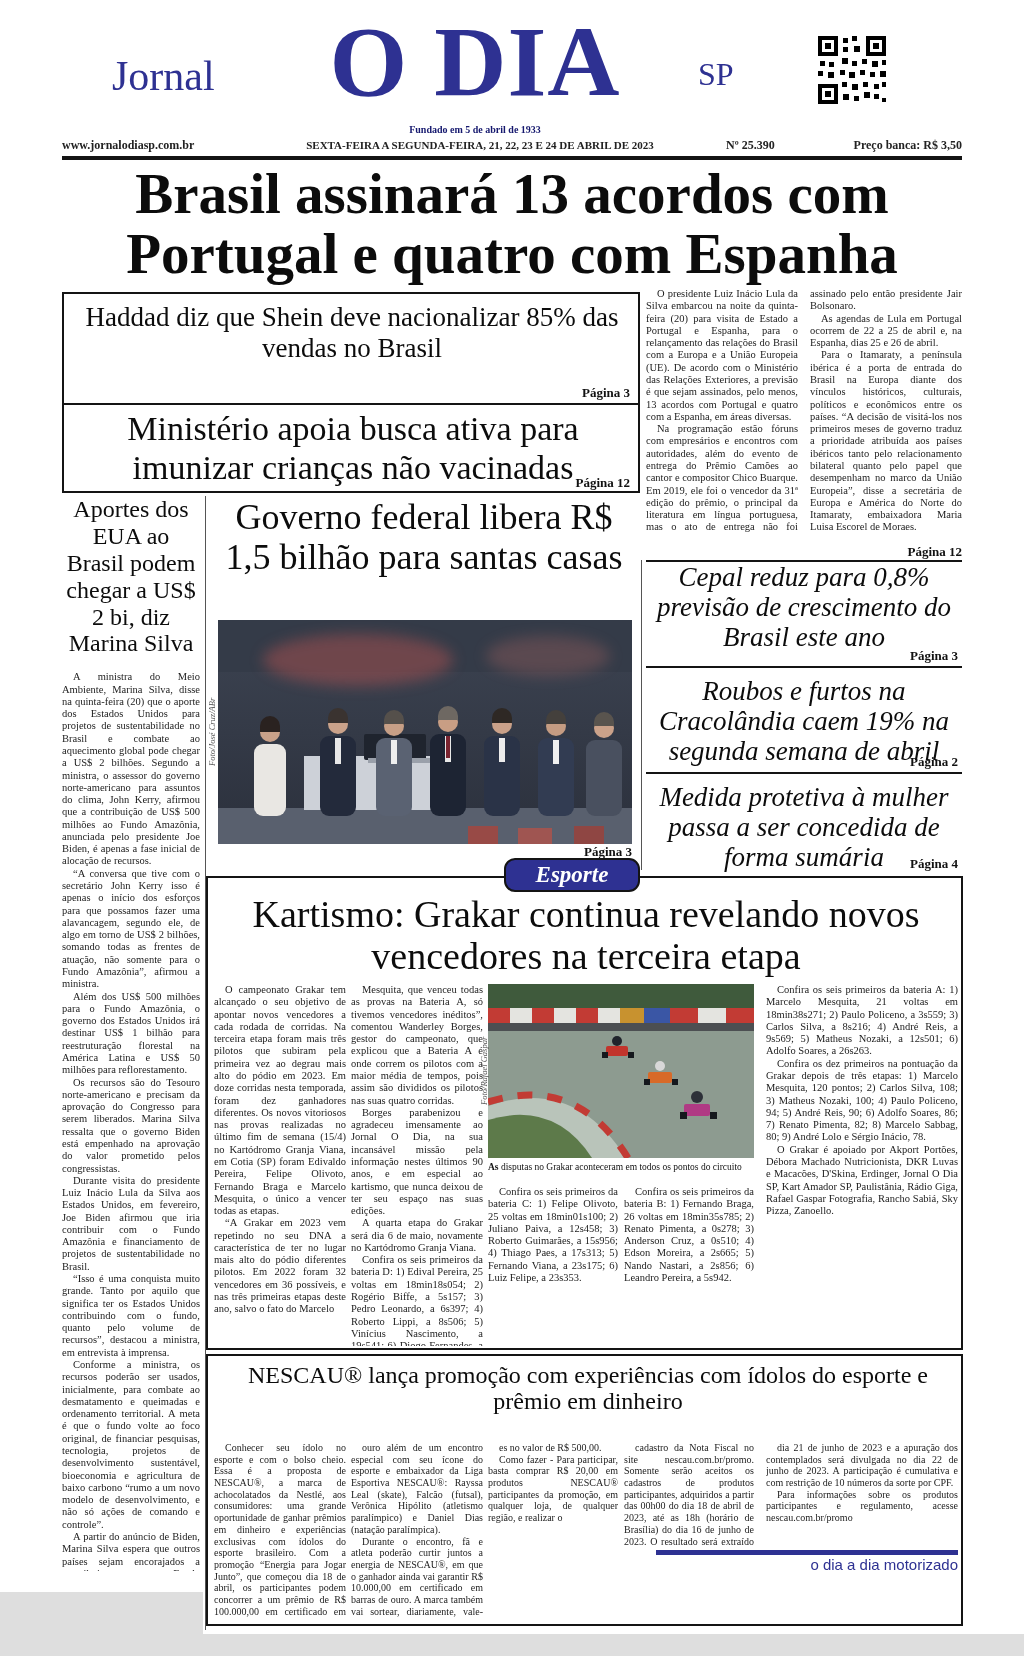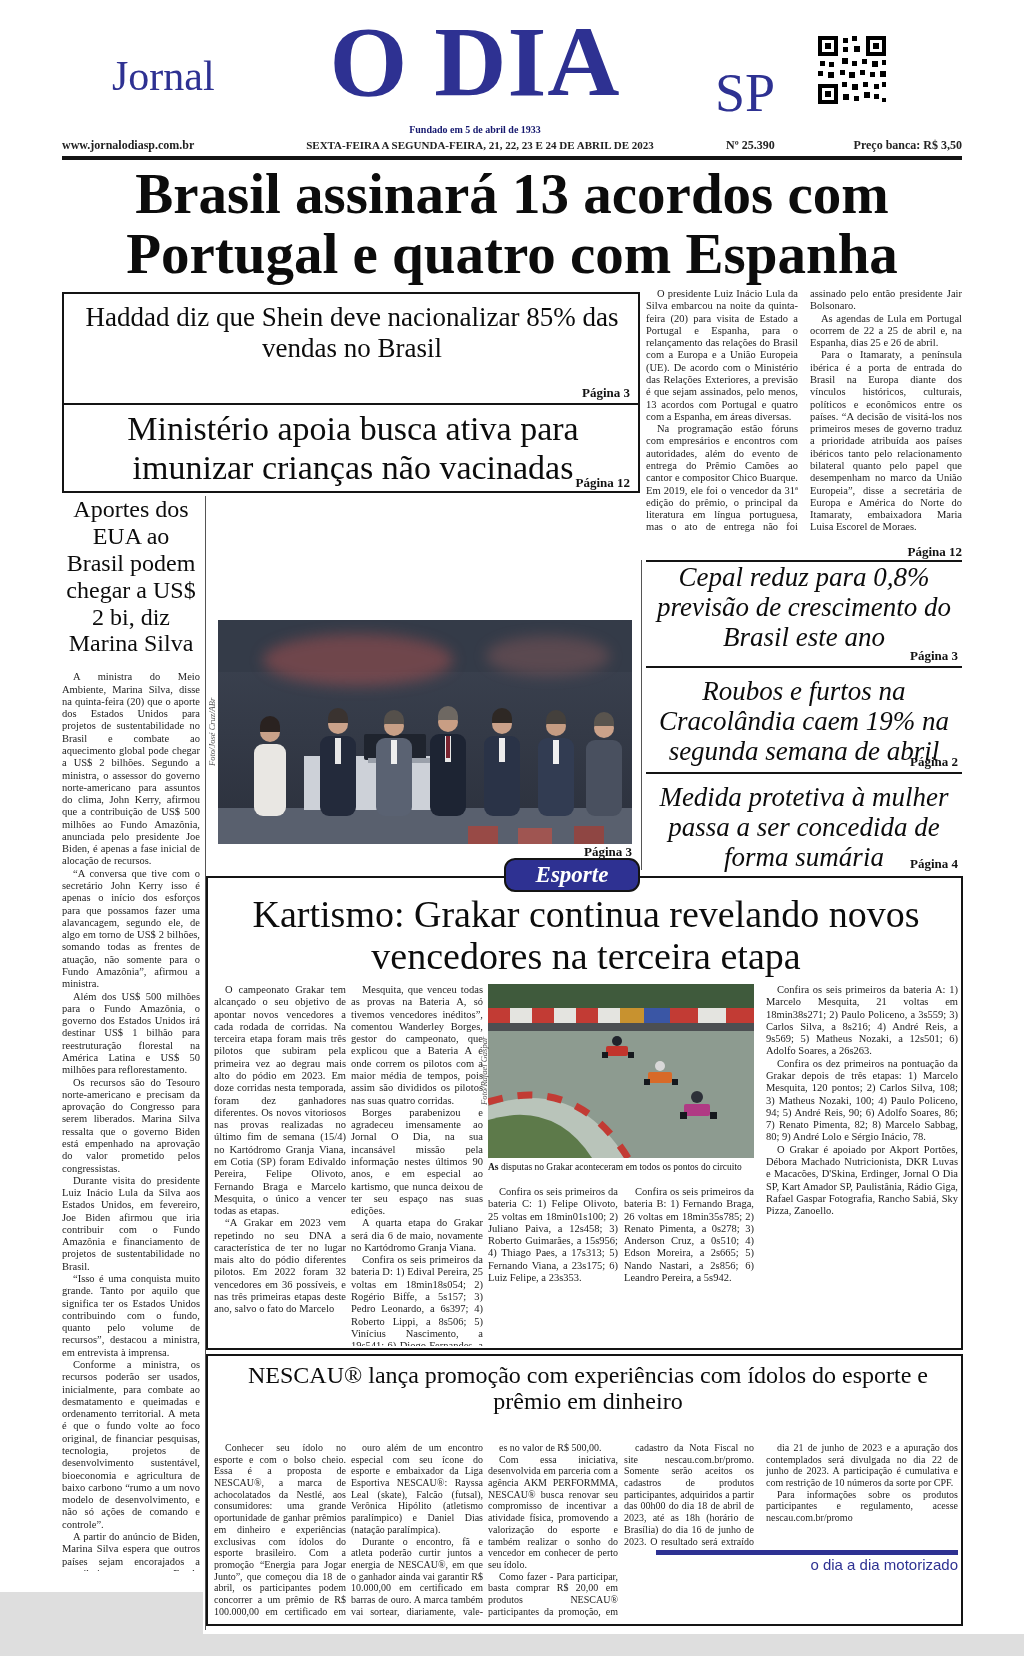--- a/index.html
+++ b/index.html
@@ -21,21 +21,21 @@
   .aj{font-family:"Liberation Sans",sans-serif;color:#2e3192;}
 </style>
 </head>
 <body>
 
 <div id="page">
 
   <div class="abs blue" style="left:0;top:0;width:1024px;height:160px;">
     <div class="abs" style="left:112px;top:52px;font-size:42px;color:#2e3192;">Jornal</div>
     <div class="abs" style="left:260px;top:4px;width:430px;text-align:center;font-size:100px;font-weight:bold;color:#2e3192;letter-spacing:1px;">O DIA</div>
-    <div class="abs" style="left:698px;top:62px;font-size:54px;color:#2e3192;margin-left:17px;">SP</div>
+    <div class="abs" style="left:698px;top:56px;font-size:32px;color:#2e3192;">SP</div>
     <div class="abs" style="left:260px;top:124px;width:430px;text-align:center;font-size:10px;font-weight:bold;color:#15186e;">Fundado em 5 de abril de 1933</div>
 
     <svg class="abs" style="left:816px;top:34px;" width="72" height="72" viewBox="0 0 72 72">
       <rect width="72" height="72" fill="#fff"></rect>
       <g fill="#000">
         <rect x="2" y="2" width="20" height="20"></rect>
           <rect x="50" y="2" width="20" height="20"></rect>
           <rect x="2" y="50" width="20" height="20"></rect>
         <rect x="6" y="6" width="12" height="12" fill="#fff"></rect>
           <rect x="54" y="6" width="12" height="12" fill="#fff"></rect>
@@ -110,20 +110,21 @@
         <p>“A conversa que tive com o secretário John Kerry isso é apenas o início dos esforços para que possamos fazer uma alavancagem, segundo ele, de algo em torno de US$ 2 bilhões, somando todas as frentes de atuação, não somente para o Fundo Amazônia”, afirmou a ministra.</p>
         <p>Além dos US$ 500 milhões para o Fundo Amazônia, o governo dos Estados Unidos irá destinar US$ 1 bilhão para reestruturação florestal na América Latina e US$ 50 milhões para reflorestamento.</p>
         <p>Os recursos são do Tesouro norte-americano e precisam da aprovação do Congresso para serem liberados. Marina Silva ressalta que o governo Biden está empenhado na aprovação do valor prometido pelos congressistas.</p>
         <p>Durante visita do presidente Luiz Inácio Lula da Silva aos Estados Unidos, em fevereiro, Joe Biden afirmou que iria contribuir com o Fundo Amazônia e financiamento de projetos de sustentabilidade no Brasil.</p>
         <p>“Isso é uma conquista muito grande. Tanto por aquilo que significa ter os Estados Unidos contribuindo com o fundo, quanto pelo volume de recursos”, destacou a ministra, em entrevista à imprensa.</p>
         <p>Conforme a ministra, os recursos poderão ser usados, inicialmente, para combate ao desmatamento e queimadas e ordenamento territorial. A meta é que o fundo volte ao foco original, de financiar pesquisas, tecnologia, projetos de desenvolvimento sustentável, bioeconomia e agricultura de baixo carbono “rumo a um novo modelo de desenvolvimento, e não só ações de comando e controle”.</p>
         <p>A partir do anúncio de Biden, Marina Silva espera que outros países sejam encorajados a contribuir para o Fundo Amazônia. Alemanha e Noruega já integram o grupo de doadores. (Agência Brasil)</p>
       </div>
   </div>
 
+  <div class="abs headline center" style="left:212px;top:498px;width:424px;font-size:36px;line-height:1.1;">Governo federal libera R$ 1,5 bilhão para santas casas</div>
 
   <svg class="abs" style="left:218px;top:620px;" width="414" height="224" viewBox="0 0 414 224">
     <defs>
       <filter id="blur1" x="-50%" y="-50%" width="200%" height="200%">
           <feGaussianBlur stdDeviation="7"></feGaussianBlur>
         </filter>
       <linearGradient id="bgGrad" x1="0" y1="0" x2="0" y2="1">
         <stop offset="0" stop-color="#3d4452"></stop>
           <stop offset="1" stop-color="#2b303c"></stop>
       </linearGradient>
@@ -260,21 +261,20 @@
   <div class="abs headline center" style="left:218px;top:1362px;width:740px;font-size:24px;line-height:1.1;">NESCAU® lança promoção com experiências com ídolos do esporte e prêmio em dinheiro</div>
   <div class="abs jtext" style="left:214px;top:1442px;width:132px;height:176px;font-size:10px;">
       <p>Conhecer seu ídolo no esporte e com o bolso cheio. Essa é a proposta de NESCAU®, a marca de achocolatados da Nestlé, aos consumidores: uma grande oportunidade de ganhar prêmios em dinheiro e experiências exclusivas com ídolos do esporte brasileiro. Com a promoção “Energia para Jogar Junto”, que começou dia 18 de abril, os participantes podem concorrer a um prêmio de R$ 100.000,00 em certificado em barras de</p>
     </div>
   <div class="abs jtext" style="left:351px;top:1442px;width:132px;height:176px;font-size:10px;">
       <p>ouro além de um encontro especial com seu ícone do esporte e embaixador da Liga Esportiva NESCAU®: Rayssa Leal (skate), Falcão (futsal), Verônica Hipólito (atletismo paralímpico) e Daniel Dias (natação paralímpica).</p>
       <p>Durante o encontro, fã e atleta poderão curtir juntos a energia de NESCAU®, em que o ganhador ainda vai garantir R$ 10.000,00 em certificado em barras de ouro. A marca também vai sortear, diariamente, vale-compras instantâneos da Netsho-</p>
     </div>
   <div class="abs jtext" style="left:488px;top:1442px;width:130px;height:176px;font-size:10px;">
       <p>es no valor de R$ 500,00.</p>
-      <p>Com essa iniciativa, desenvolvida em parceria com a agência AKM PERFORMMA, NESCAU® busca renovar seu compromisso de incentivar a atividade física, promovendo a valorização do esporte e também realizar o sonho do vencedor em conhecer de perto seu ídolo.</p>
       <p>Como fazer - Para participar, basta comprar R$ 20,00 em produtos NESCAU® participantes da promoção, em qualquer loja, de qualquer região, e realizar o</p>
     </div>
   <div class="abs jtext" style="left:624px;top:1442px;width:130px;height:104px;font-size:10px;">
       <p>cadastro da Nota Fiscal no site nescau.com.br/promo. Somente serão aceitos os cadastros de produtos participantes, adquiridos a partir das 00h00 do dia 18 de abril de 2023, até as 18h (horário de Brasília) do dia 16 de junho de 2023. O resultado será extraído no sorteio da Loteria Federal do</p>
     </div>
   <div class="abs jtext" style="left:766px;top:1442px;width:192px;height:104px;font-size:10px;">
       <p>dia 21 de junho de 2023 e a apuração dos contemplados será divulgada no dia 22 de junho de 2023. A participação é cumulativa e com restrição de 10 números da sorte por CPF.</p>
       <p>Para informações sobre os produtos participantes e regulamento, acesse nescau.com.br/promo</p>
     </div>
 

